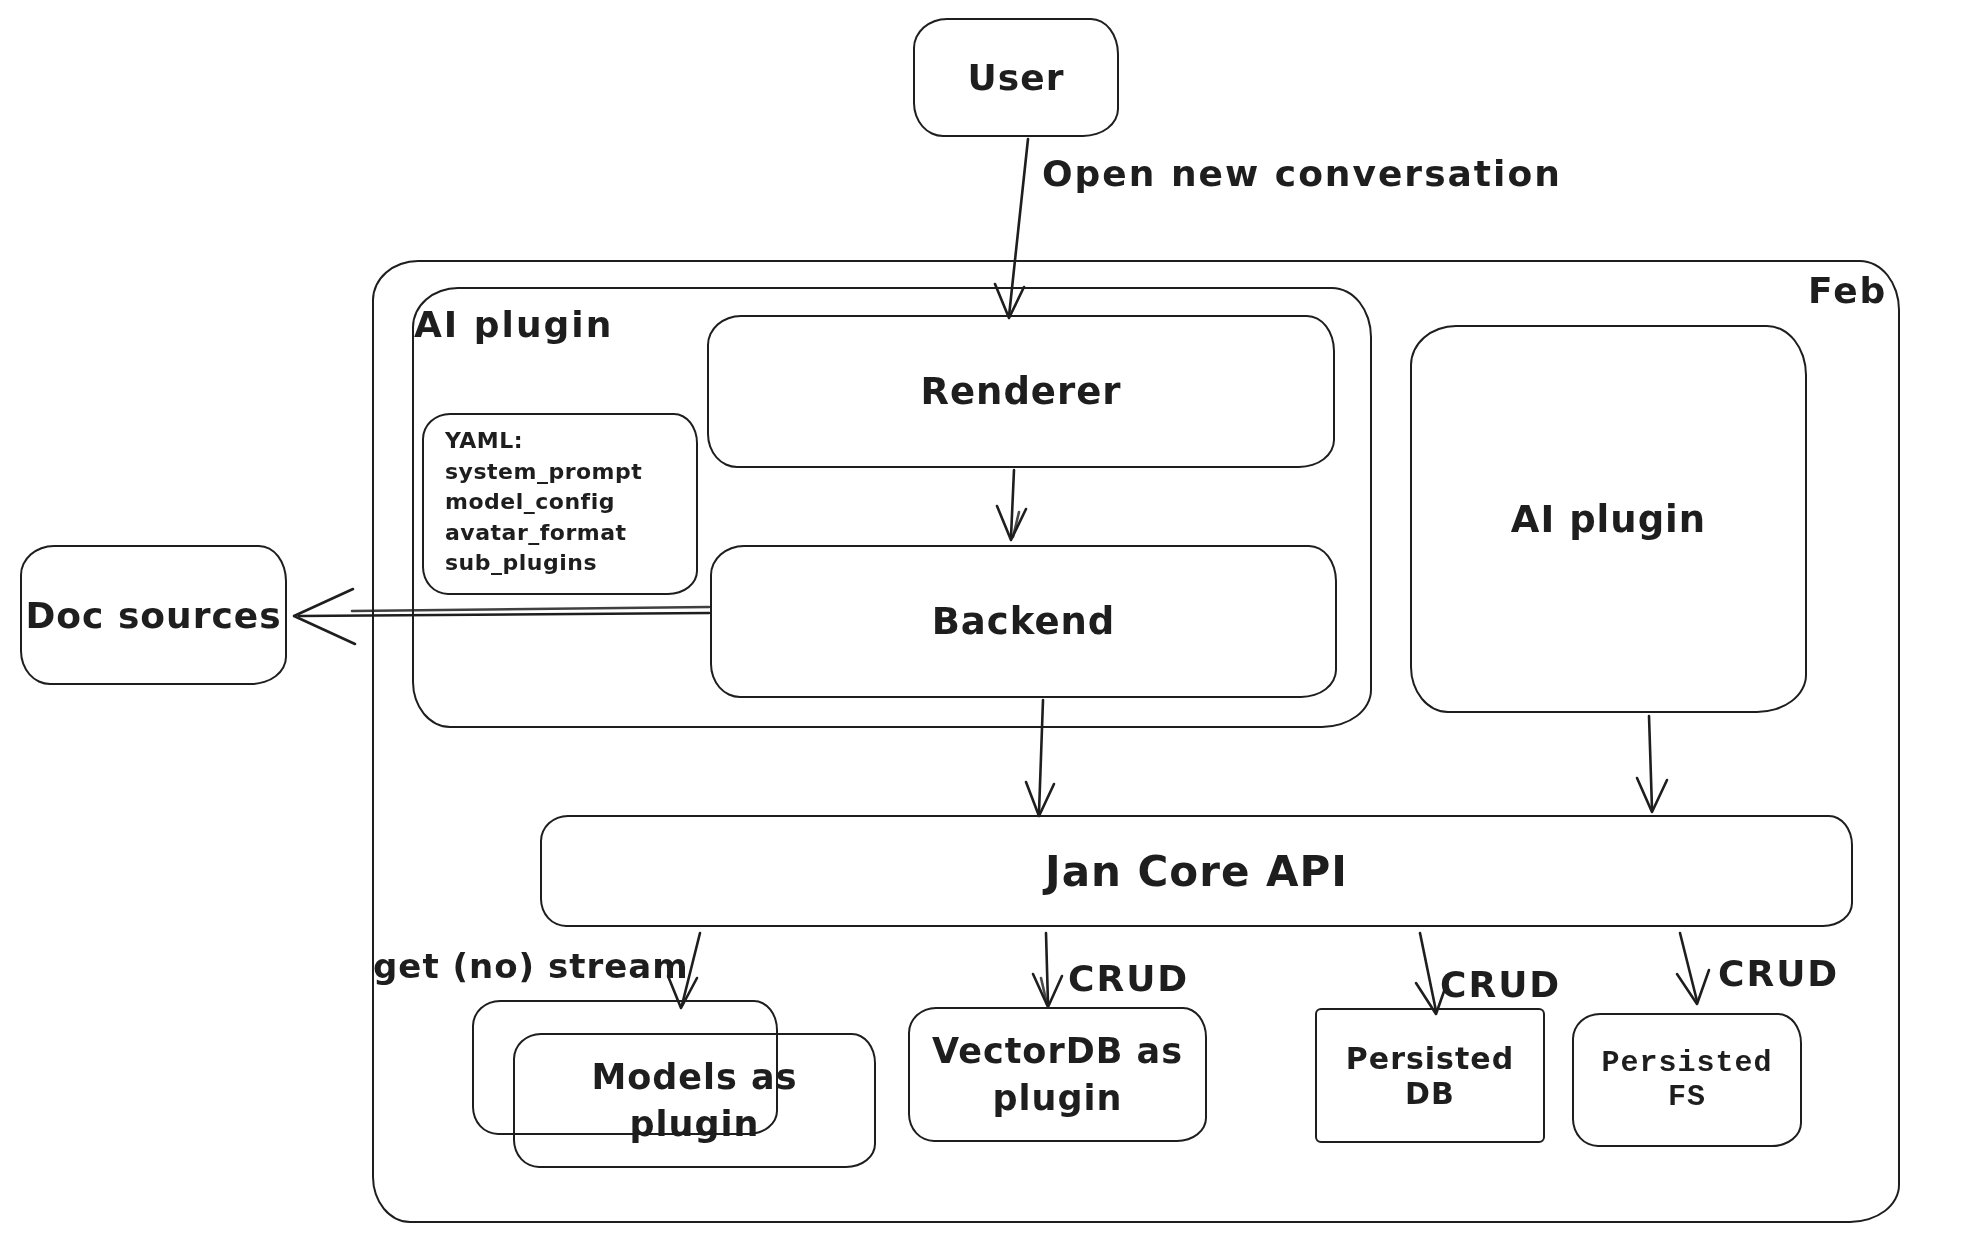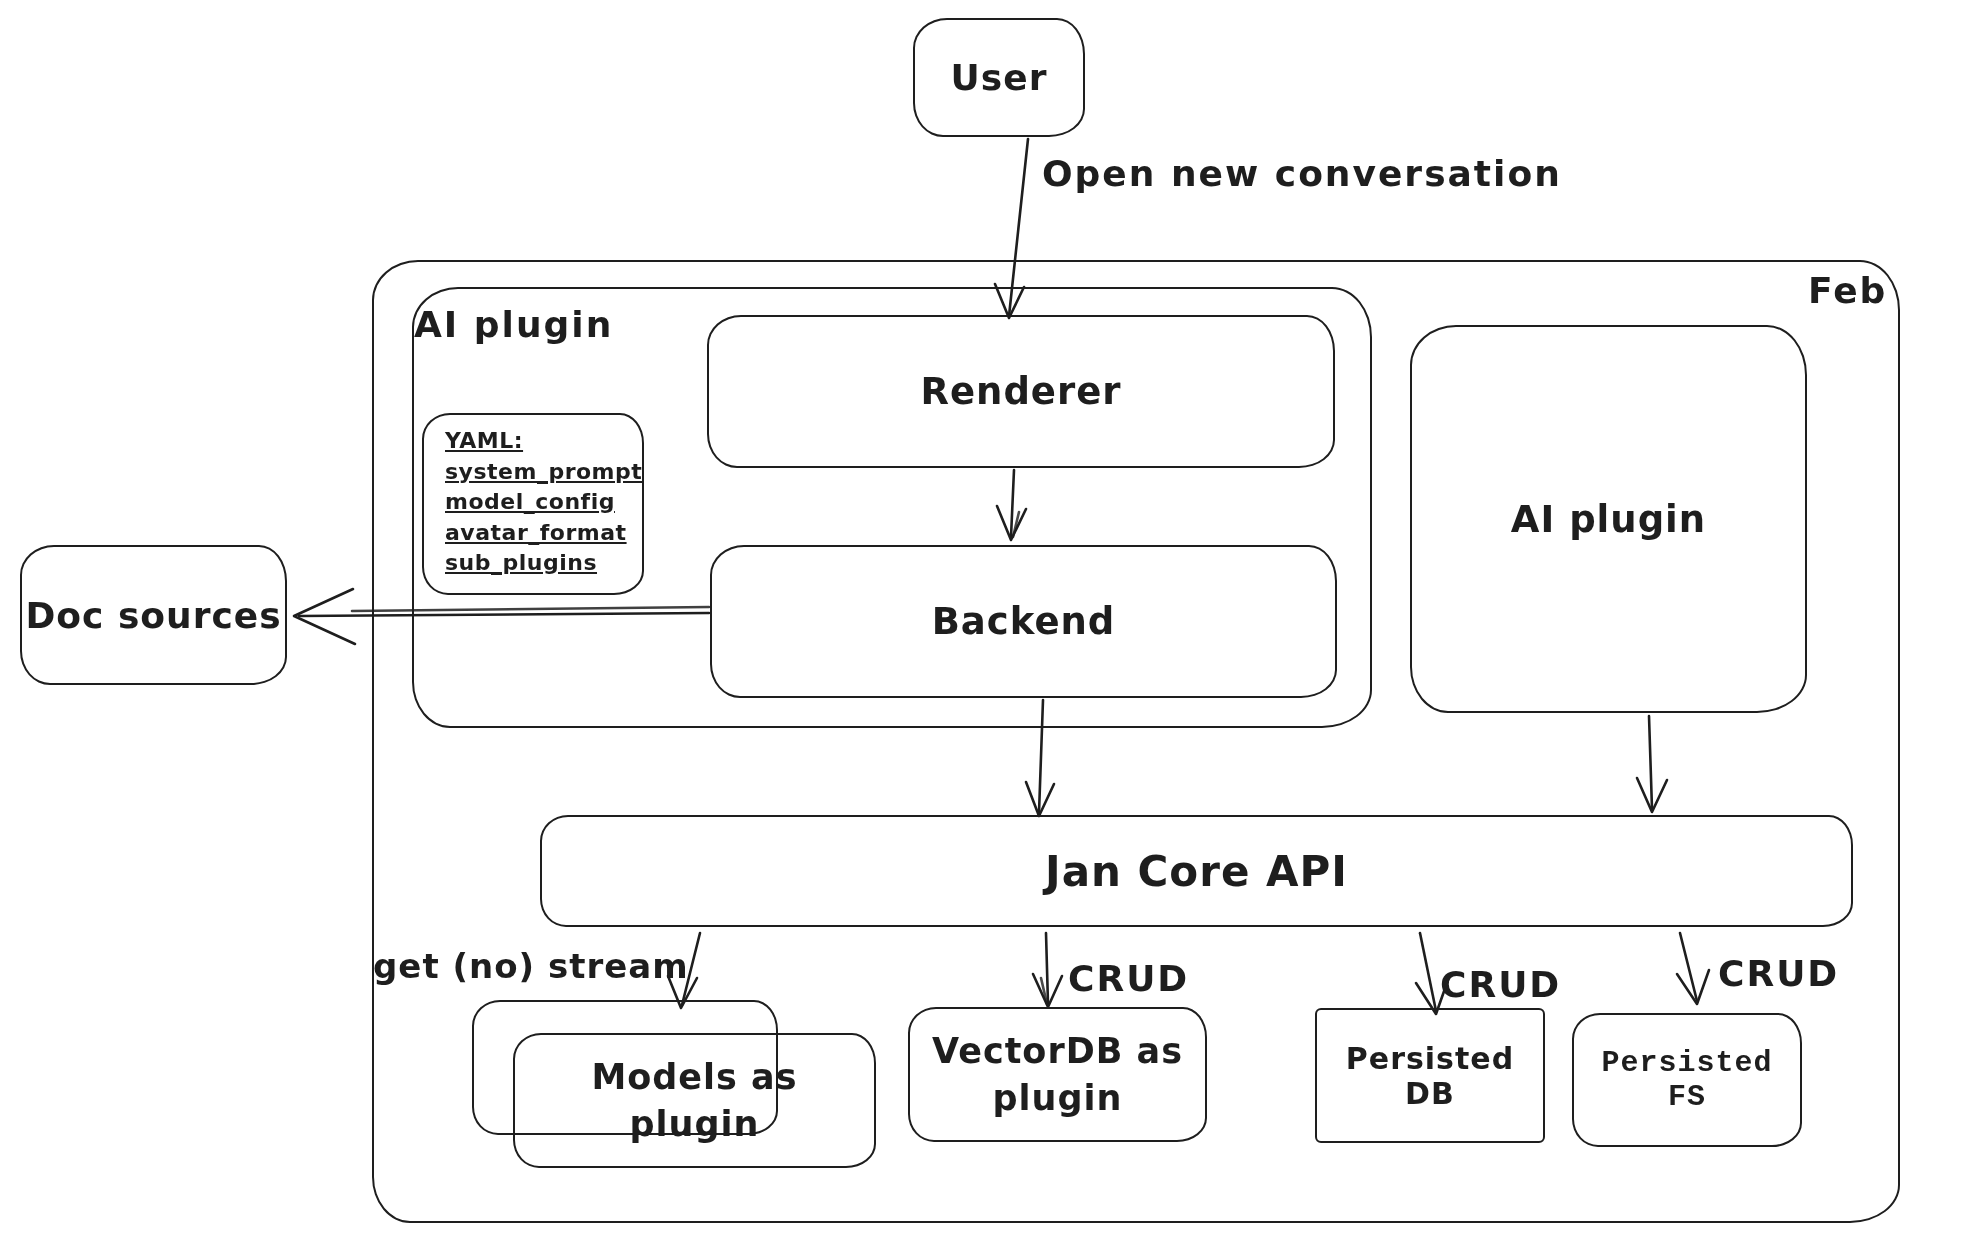--- a/index.html
+++ b/index.html
@@ -35,31 +35,31 @@
   .r-md { border-radius: 34px 28px 36px 30px / 30px 36px 28px 34px; }
   .r-sm { border-radius: 28px 24px 30px 26px / 26px 30px 24px 28px; }
 
   .lbl {
     position: absolute;
     font-weight: 600;
     letter-spacing: 2px;
     white-space: nowrap;
   }
 
-  #user        { left:913px;  top:18px;   width:172px;  height:119px; font-size:36px; }
+  #user        { left:913px;  top:18px;   width:206px;  height:119px; font-size:36px; }
   #jan         { left:372px;  top:260px;  width:1528px; height:963px; }
   #jan-label   { left:1808px; top:270px;  font-size:36px; }
   #ai-plugin-container { left:412px; top:287px; width:960px; height:441px; }
   #ai-plugin-container-label { left:414px; top:304px; font-size:36px; }
   #renderer    { left:707px;  top:315px;  width:628px;  height:153px; font-size:37px; }
   #backend     { left:710px;  top:545px;  width:627px;  height:153px; font-size:37px; }
   #yaml-note   {
-    left:422px; top:413px; width:222px; height:182px;
+    left:422px; top:413px; width:276px; height:182px;
     font-size:22px; font-weight:600; letter-spacing:0.5px;
-    display:block; text-align:left; padding:11px 8px 8px 21px; line-height:30.5px;text-decoration:underline;
+    display:block; text-align:left; padding:11px 8px 8px 21px; line-height:30.5px;
   }
   #doc-sources { left:20px;   top:545px;  width:267px;  height:140px; font-size:36px; }
   #ai-plugin-right { left:1410px; top:325px; width:397px; height:388px; font-size:37px; }
   #jan-core-api { left:540px; top:815px;  width:1313px; height:112px; font-size:42px; }
   #models-back  { left:472px; top:1000px; width:306px;  height:135px; }
   #models-front { left:513px; top:1033px; width:363px;  height:135px; font-size:35px; line-height:47px; }
   #vectordb    { left:908px;  top:1007px; width:299px;  height:135px; font-size:35px; line-height:47px; }
   #persisted-db{ left:1315px; top:1008px; width:230px;  height:135px; font-size:30px;border-radius:6px; }
   #persisted-fs{ left:1572px; top:1013px; width:230px;  height:134px; font-size:30px;font-family:Liberation Mono, monospace; }
 

